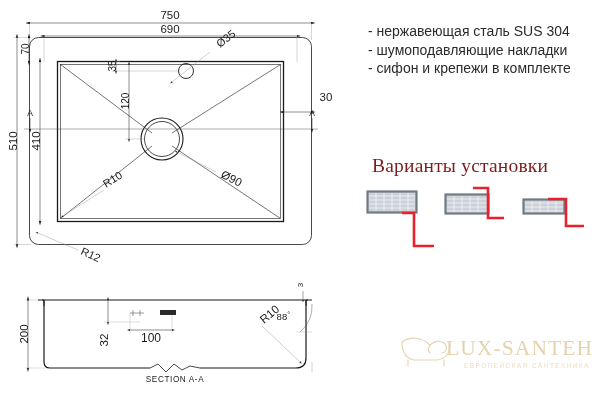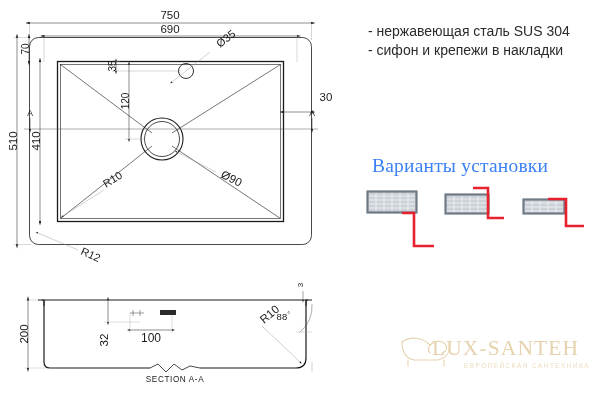--- a/index.html
+++ b/index.html
@@ -28,35 +28,35 @@
     line-height:18.6px;
     color:#2b2b2b;
     white-space:nowrap;
     letter-spacing:0px;
   }
 
   .variants-title{
     position:absolute;left:20px;top:155px;
     font-family:"Liberation Serif", serif;
     font-size:19.5px;
-    color:#3b82f6;
+    color:#7f1d1d;
     letter-spacing:0.2px;
     white-space:nowrap;
   }
 
   .variants-row{
     position:absolute;left:12px;top:186px;width:236px;height:66px;
   }
   .variant{position:absolute;top:0;width:74px;height:66px;}
   .variant svg{display:block;}
 
   
   #logo{position:absolute;left:400px;top:336px;width:190px;height:54px;}
   .logo-word{
-    position:absolute;left:32px;top:0px;
+    position:absolute;left:46px;top:0px;
     font-family:"Liberation Serif", serif;
     font-size:21.5px;
     letter-spacing:1.1px;
     color:#e6d3ae;
     white-space:nowrap;
   }
   .logo-sub{
     position:absolute;left:64px;top:26px;
     font-family:"Liberation Sans", sans-serif;
     font-size:6.4px;
@@ -225,21 +225,22 @@
 
         <text x="175" y="382" font-size="8.2" text-anchor="middle" letter-spacing="0.6">SECTION A-A</text>
       </g>
     </svg>
   </div>
 
   <div id="right">
 
     <div class="feature-list">
       <div class="feature">- нержавеющая сталь SUS 304</div>
-      <div class="feature">- сифон и крепежи в накладки</div>
+      <div class="feature">- шумоподавляющие накладки</div>
+      <div class="feature">- сифон и крепежи в комплекте</div>
     </div>
 
     <div class="variants-title">Варианты установки</div>
 
     <div class="variants-row">
 
       <div class="variant" style="left:0px;">
         <svg width="74" height="66" viewBox="0 0 74 66">
           <rect x="3.5" y="5.5" width="49" height="21" fill="#ccd1d8" stroke="#6e7a86" stroke-width="2.2"></rect>
           <g stroke="#ffffff" stroke-width="0.7" opacity="0.85">

